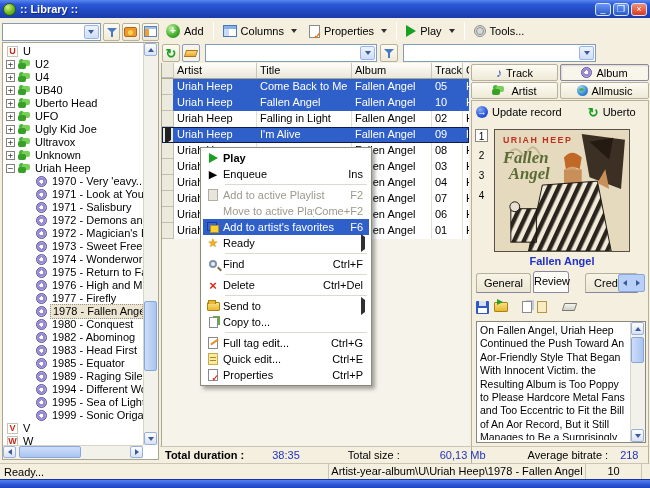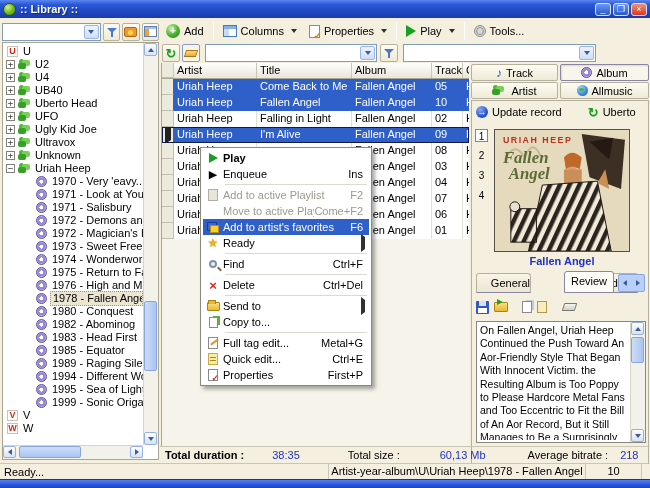--- a/index.html
+++ b/index.html
@@ -286,20 +286,24 @@
           <span class="lbl">1974 - Wonderworld</span>
         </div>
         <div class="tree-item ti-album">
           <span class="i-album"></span>
           <span class="lbl">1975 - Return to Fantas</span>
         </div>
         <div class="tree-item ti-album">
           <span class="i-album"></span>
           <span class="lbl">1976 - High and Mighty</span>
         </div>
+        <div class="tree-item ti-album">
+          <span class="i-album"></span>
+          <span class="lbl">1977 - Firefly</span>
+        </div>
         <div class="tree-item ti-album sel">
           <span class="i-album"></span>
           <span class="lbl">1978 - Fallen Angel</span>
         </div>
         <div class="tree-item ti-album">
           <span class="i-album"></span>
           <span class="lbl">1980 - Conquest</span>
         </div>
         <div class="tree-item ti-album">
           <span class="i-album"></span>
@@ -558,22 +562,22 @@
       <rect x="16" y="80" width="26" height="34" fill="url(#zstripes)" stroke="#1c1812" stroke-width="1"></rect>
       <circle cx="20" cy="78" r="5" fill="#e8e0d0" stroke="#1c1812"></circle>
       <path d="M104 54 L112 40 L116 60" fill="#c89058"></path>
       <text x="8" y="13" font-family="Liberation Sans, sans-serif" font-size="9" font-weight="bold" fill="#c03020" letter-spacing="1.5">URIAH HEEP</text>
       <text x="8" y="34" font-family="Liberation Serif, serif" font-size="17" font-style="italic" font-weight="bold" fill="#5a6b35">Fallen</text>
       <text x="14" y="50" font-family="Liberation Serif, serif" font-size="17" font-style="italic" font-weight="bold" fill="#5a6b35">Angel</text>
     </svg>
     <div id="art-caption">Fallen Angel</div>
 
     <div id="infotabs">
-        <div class="infotab" style="left: 4px; width: 55px; text-align: right;">General</div>
-        <div class="infotab active" style="left: 61px; width: 50px; margin-left: 31px;">Review</div>
+        <div class="infotab" style="left: 4px; width: 55px;">General</div>
+        <div class="infotab active" style="left: 61px; width: 36px;">Review</div>
         <div class="infotab" style="left: 113px; width: 53px;">Credits</div>
       </div>
     <div id="tab-arrows">
       <span class="tri-left"></span>
       <span class="tri-right"></span>
     </div>
 
     <div id="mini-toolbar">
       <span class="ri-floppy"></span>
       <span class="ri-open"></span>
@@ -684,29 +688,29 @@
         <span class="mi-copy"></span>
       </span>
       <span class="mlabel">Copy to...</span>
     </div>
     <div class="menu-sep"></div>
     <div class="menu-item">
       <span class="micon">
         <span class="mi-tag"></span>
       </span>
       <span class="mlabel">Full tag edit...</span>
-      <span class="mshort">Metal+G</span>
+      <span class="mshort">Ctrl+G</span>
     </div>
     <div class="menu-item">
       <span class="micon">
         <span class="mi-note"></span>
       </span>
       <span class="mlabel">Quick edit...</span>
       <span class="mshort">Ctrl+E</span>
     </div>
     <div class="menu-item">
       <span class="micon">
         <span class="mi-props"></span>
       </span>
       <span class="mlabel">Properties</span>
-      <span class="mshort">First+P</span>
+      <span class="mshort">Ctrl+P</span>
     </div>
   </div>
 
 </body></html>

